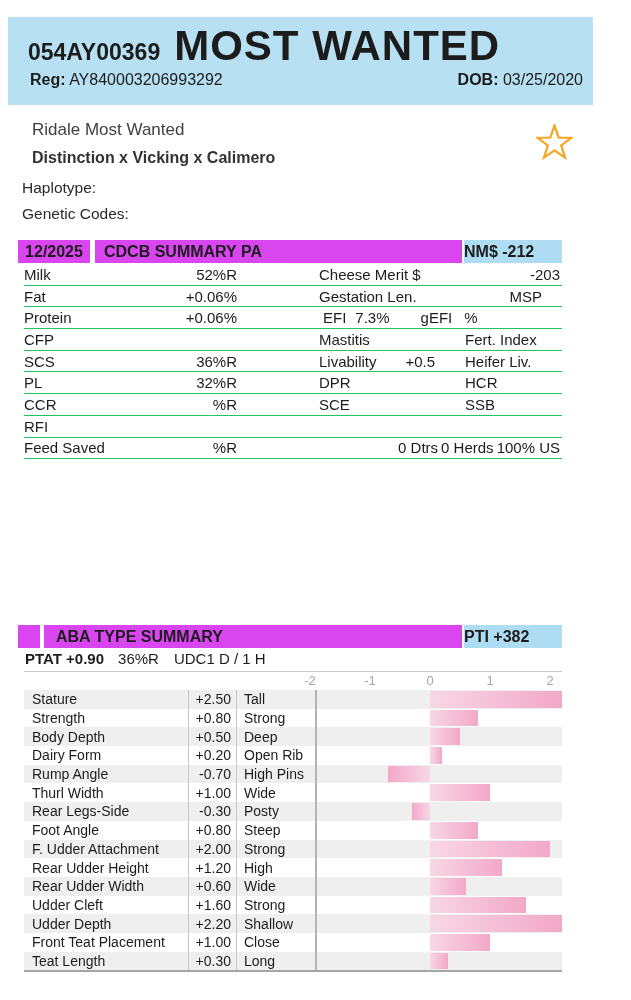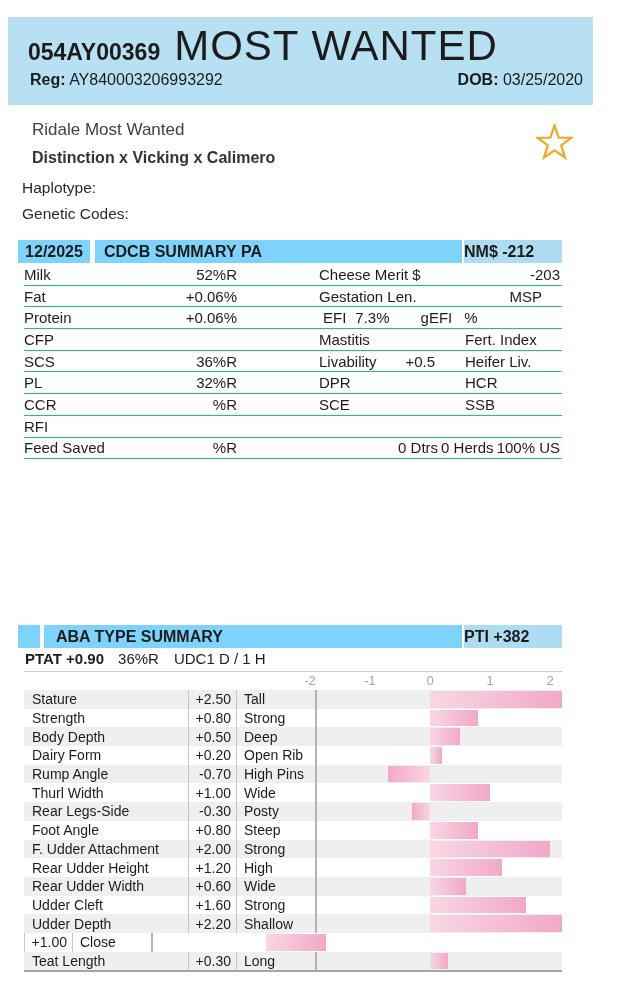--- a/index.html
+++ b/index.html
@@ -4,34 +4,34 @@
 <style>
   *{margin:0;padding:0;box-sizing:border-box}
   html,body{background:#fff}
   body{width:631px;height:1000px;font-family:"Liberation Sans",sans-serif;color:#1c1c1c;position:relative;overflow:hidden}
   .page{position:absolute;left:0;top:14px;width:604px;height:1000px;background:#fff}
 
   
   .topbar{position:absolute;left:8px;top:3px;width:585px;height:88px;background:#b7e1f3;padding:5px 10px 0 20px}
   .title-row{display:flex;align-items:baseline;gap:14px;white-space:nowrap}
   .naab{font-size:23px;font-weight:bold}
-  .bull-name{font-size:42px;font-weight:normal;letter-spacing:1px}
+  .bull-name{font-size:42px;font-weight:bold;letter-spacing:1px}
   .meta-row{display:flex;justify-content:space-between;font-size:16px;margin-top:1px;padding-left:2px}
   .meta-row b{font-weight:bold}
 
   
   .reg-name{position:absolute;left:32px;top:106px;font-size:17px;color:#404040}
   .sire-stack{position:absolute;left:32px;top:135px;font-size:16px;font-weight:bold;color:#333}
   .haplotype{position:absolute;left:22px;top:165px;font-size:15.5px;color:#2a2a2a}
   .gcodes{position:absolute;left:22px;top:191px;font-size:15.5px;color:#2a2a2a}
   .star{position:absolute;left:536px;top:110px;width:37px;height:37px}
 
   
   .secbar{position:absolute;height:23px;font-size:16px;font-weight:bold;line-height:23px}
-  .pinkbox{position:absolute;background:#7dd3fc;height:23px;top:0}
+  .pinkbox{position:absolute;background:#d946ef;height:23px;top:0}
   .bluebox{position:absolute;background:#aedcf2;height:23px;top:0;}
   .cdcb-head{top:226px;left:0;width:631px}
   .aba-head{top:611px;left:0;width:631px}
   .datebox{left:18px;width:72px;text-align:center}
   .cdcb-main{left:95px;width:367px;padding-left:9px}
   .aba-mini{left:18px;width:22px}
   .aba-main{left:44px;width:418px;padding-left:12px}
   .nm-box,.pti-box{left:464px;width:98px}
 
   
@@ -323,20 +323,21 @@
       </div>
     <div class="trow">
         <span class="tname">Udder Depth</span>
         <span class="tval">+2.20</span>
         <span class="tdesc">Shallow</span>
         <span class="tchart">
           <i class="bar pos" style="left: 113px; width: 132px;"></i>
         </span>
       </div>
     <div class="trow">
+        <span class="tname">Front Teat Placement</span>
         <span class="tval">+1.00</span>
         <span class="tdesc">Close</span>
         <span class="tchart">
           <i class="bar pos" style="left: 113px; width: 60px;"></i>
         </span>
       </div>
     <div class="trow">
         <span class="tname">Teat Length</span>
         <span class="tval">+0.30</span>
         <span class="tdesc">Long</span>

